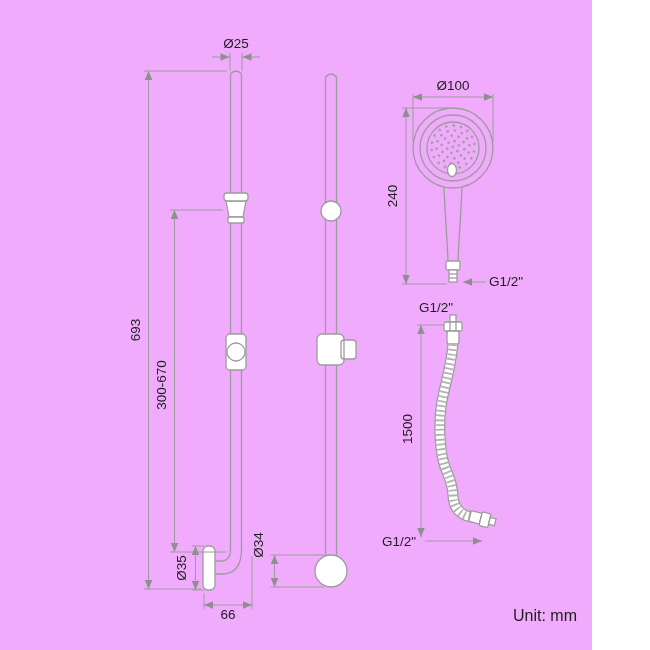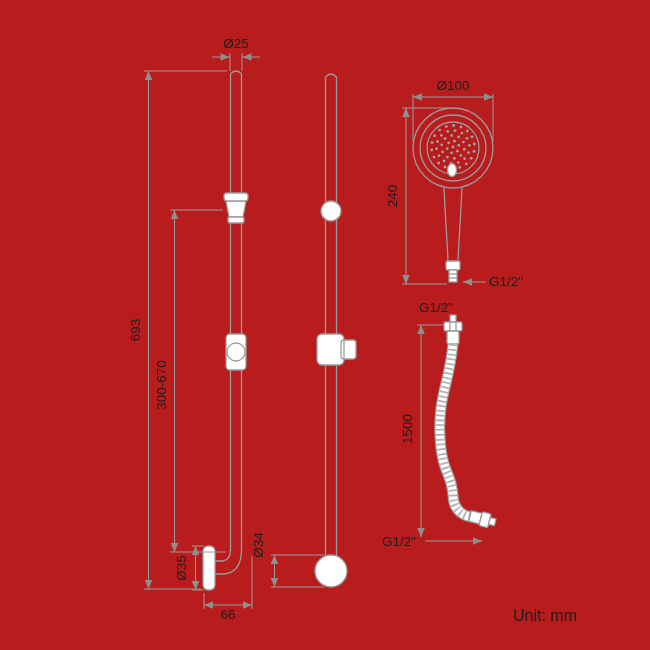--- a/index.html
+++ b/index.html
@@ -1,18 +1,18 @@
 <!DOCTYPE html>
 <html style="--line-color: #9c9c9c; --text-color: #1e1e1e;"><head>
 <meta charset="utf-8">
 <title>Shower Rail Kit Technical Drawing</title>
 <style>
   html,body{margin:0;padding:0;background:#ffffff;}
   body{width:650px;height:650px;font-family:"Liberation Sans",sans-serif;}
-  .canvas{position:relative;width:650px;height:650px;background:#b91c1c;overflow:hidden;}
+  .canvas{position:relative;width:592px;height:650px;background:#f0abfc;overflow:hidden;}
   svg{display:block;}
   svg text{
     fill:var(--text-color,#1e1e1e);
     font-family:"Liberation Sans",sans-serif;
     font-size:13.5px;
   }
   svg text.unit{font-size:16px;}
   .geo{stroke:var(--line-color,#9c9c9c);stroke-width:1.3;fill:none;}
   .dims{stroke:var(--line-color,#9c9c9c);stroke-width:1;fill:none;}
   .dims text{stroke:none;}

